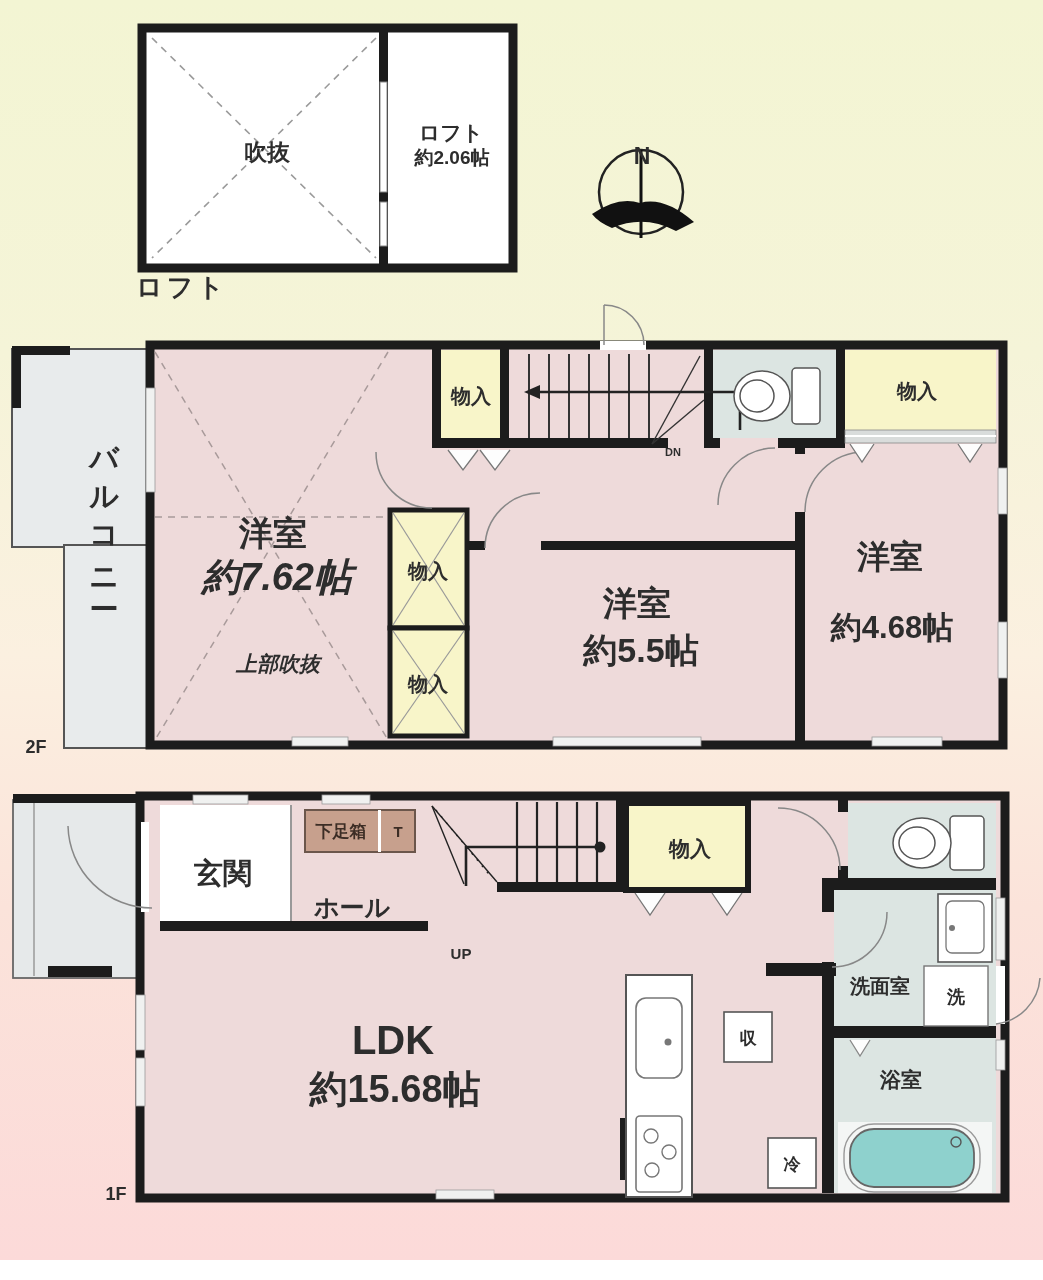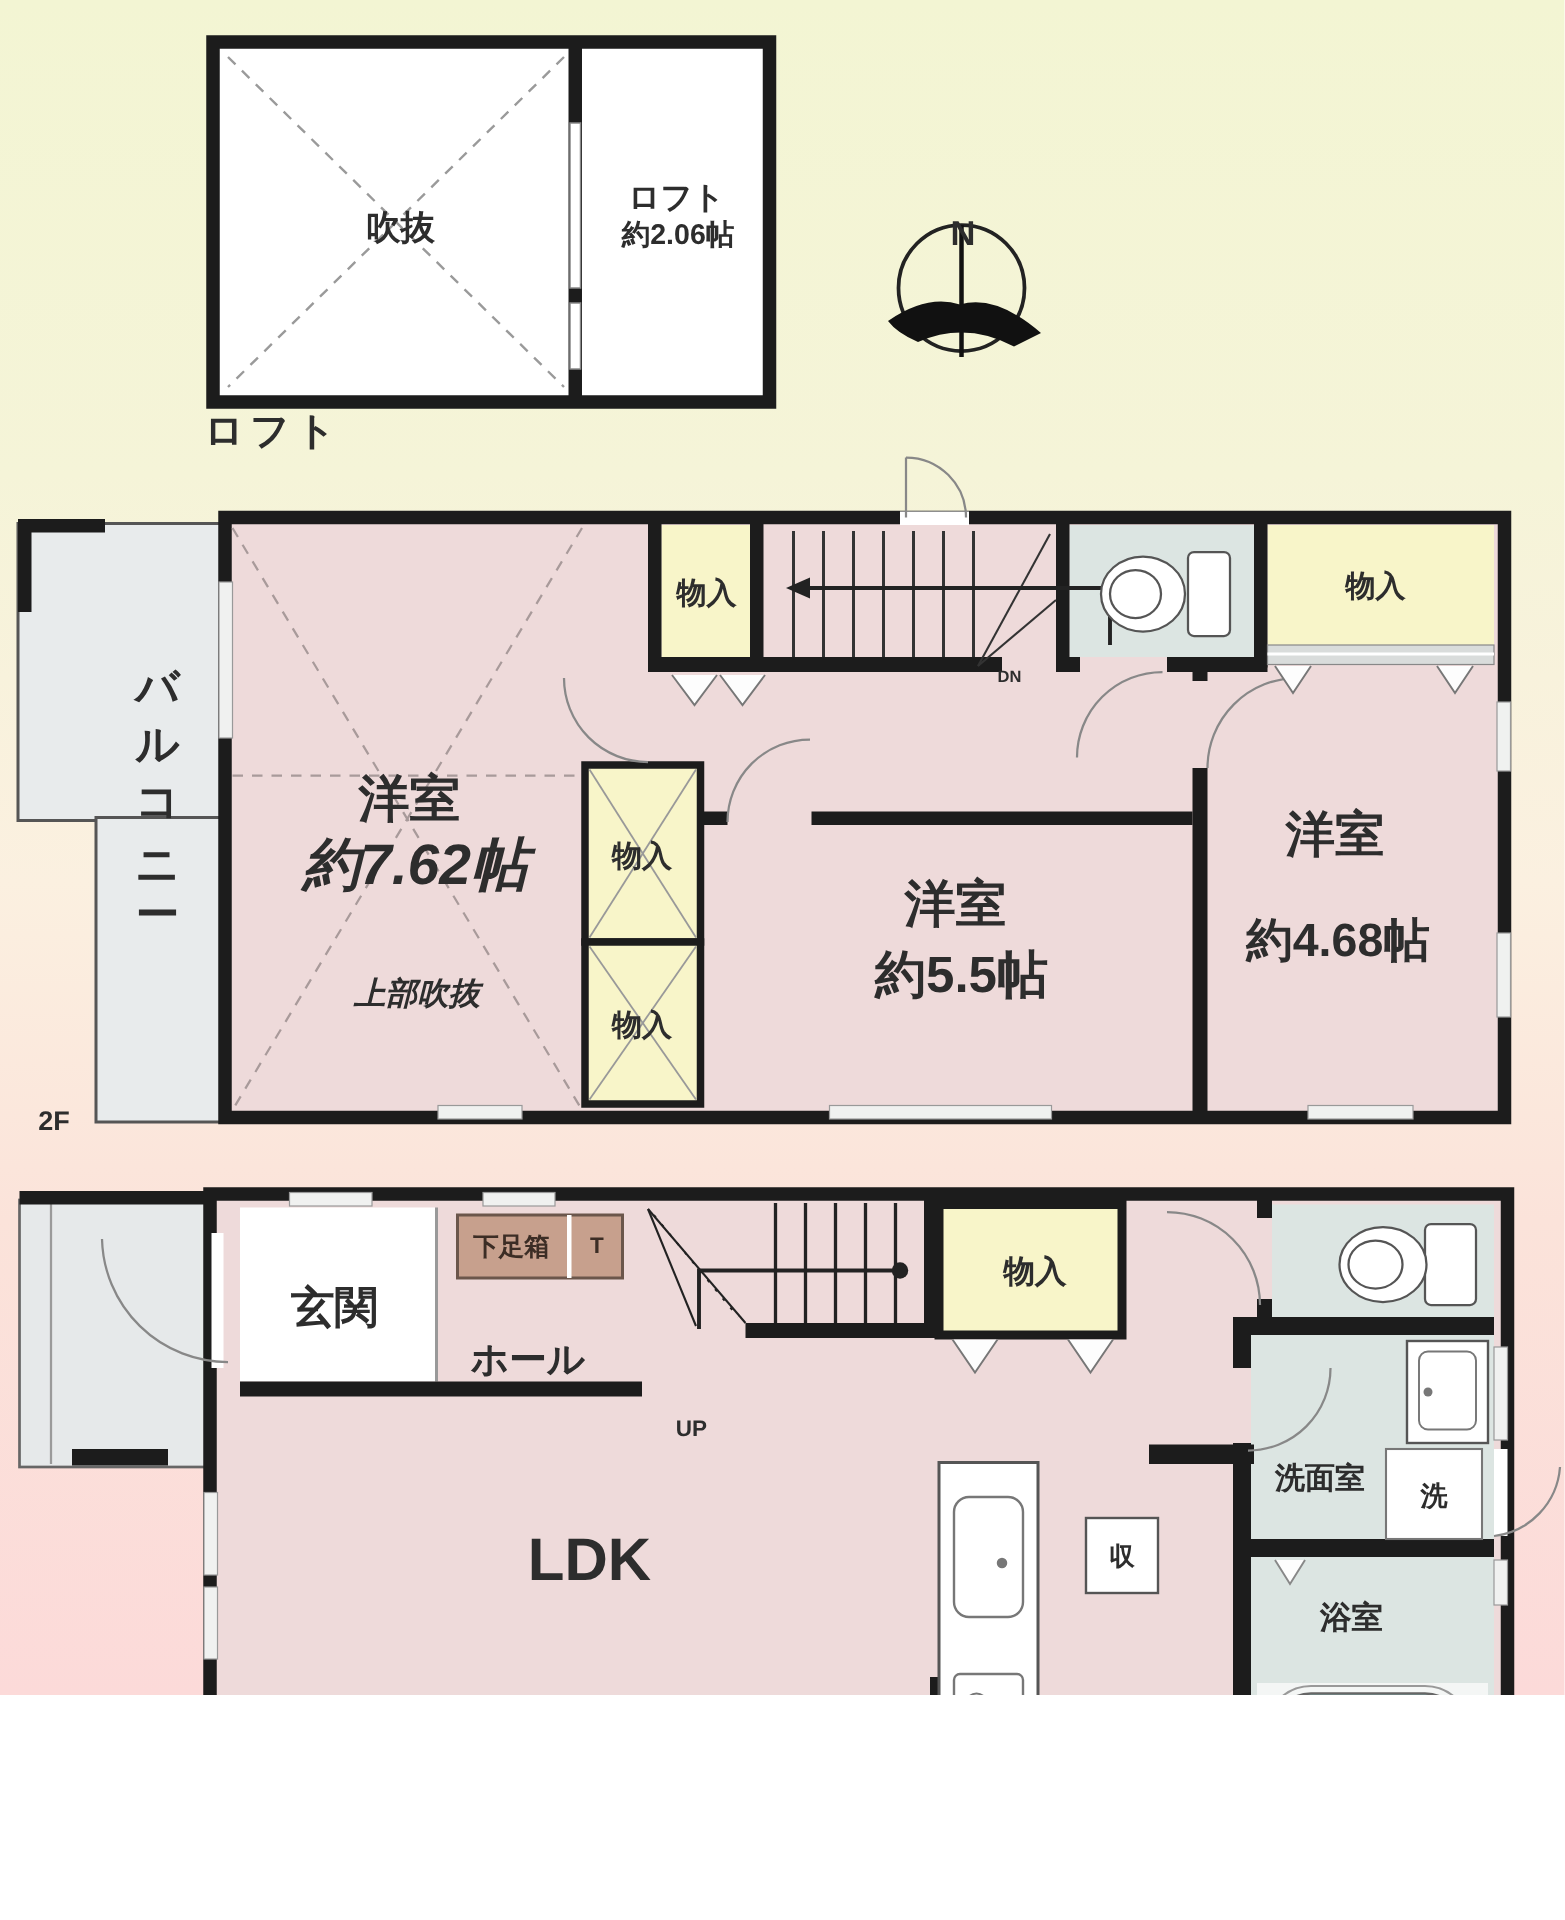--- a/index.html
+++ b/index.html
@@ -1,17 +1,17 @@
 <!DOCTYPE html>
 <html><head>
 <meta charset="utf-8">
 <style>
   html,body{margin:0;padding:0;}
   body{font-family:"Liberation Sans","DejaVu Sans",sans-serif;}
-  #canvas{position:relative;width:1043px;height:1130px;overflow:hidden;
+  #canvas{position:relative;width:1043px;height:1260px;overflow:hidden;
     background:linear-gradient(180deg,#f3f5d3 0%,#f5f4d8 28%,#fbf0e0 52%,#fbe3da 72%,#fcdad9 100%);}
   #plan-svg{position:absolute;left:0;top:0;}
   .lbl{position:absolute;transform:translate(-50%,-50%);white-space:nowrap;
     font-weight:bold;color:#2d2d2d;line-height:1;}
   .lbl.vert{writing-mode:vertical-rl;transform:translate(-50%,0);}
   .smudge{position:absolute;top:1274px;height:6px;background:#4c4c4c;opacity:.85;}
 </style>
 </head>
 <body>
 
@@ -268,20 +268,21 @@
 <div class="lbl" style="left:892px;top:607px;font-size:31px;margin-top:20px;">約4.68帖</div>
 
 <div class="lbl" style="left:116px;top:1194px;font-size:18px;">1F</div>
 <div class="lbl" style="left:223px;top:873px;font-size:29px;">玄関</div>
 <div class="lbl" style="left:352px;top:907px;font-size:25px;">ホール</div>
 <div class="lbl" style="left:341px;top:831px;font-size:17px;color:#3c2d25;">下足箱</div>
 <div class="lbl" style="left:398px;top:831px;font-size:15px;color:#3c2d25;">T</div>
 <div class="lbl" style="left:461px;top:924px;font-size:15px;margin-top:29px;">UP</div>
 <div class="lbl" style="left:690px;top:848px;font-size:21px;">物入</div>
 <div class="lbl" style="left:393px;top:1040px;font-size:40px;">LDK</div>
+<div class="lbl" style="left:395px;top:1089px;font-size:38px;">約15.68帖</div>
 <div class="lbl" style="left:880px;top:986px;font-size:20px;">洗面室</div>
 <div class="lbl" style="left:956px;top:997px;font-size:18px;">洗</div>
 <div class="lbl" style="left:901px;top:1079px;font-size:21px;">浴室</div>
 <div class="lbl" style="left:748px;top:1038px;font-size:17px;">収</div>
 <div class="lbl" style="left:792px;top:1164px;font-size:17px;">冷</div>
 
 <div>
   <div class="smudge" style="left:55px;width:34px;"></div>
   <div class="smudge" style="left:98px;width:28px;"></div>
   <div class="smudge" style="left:140px;width:44px;"></div>

